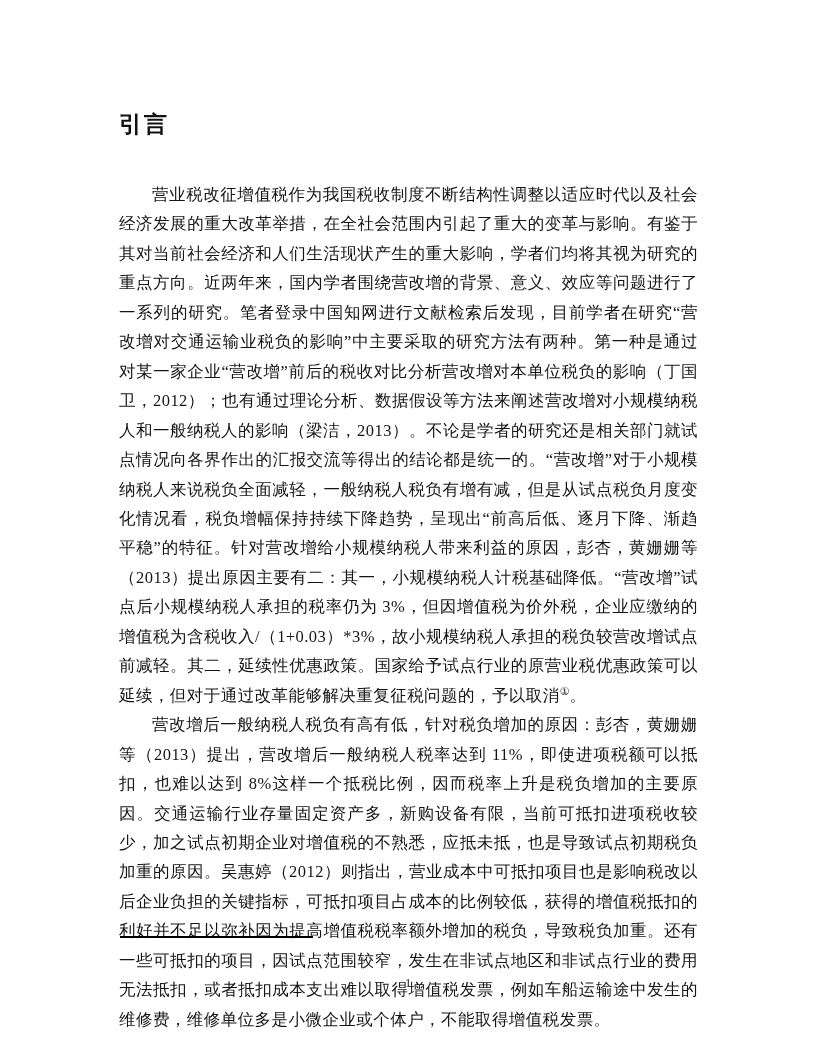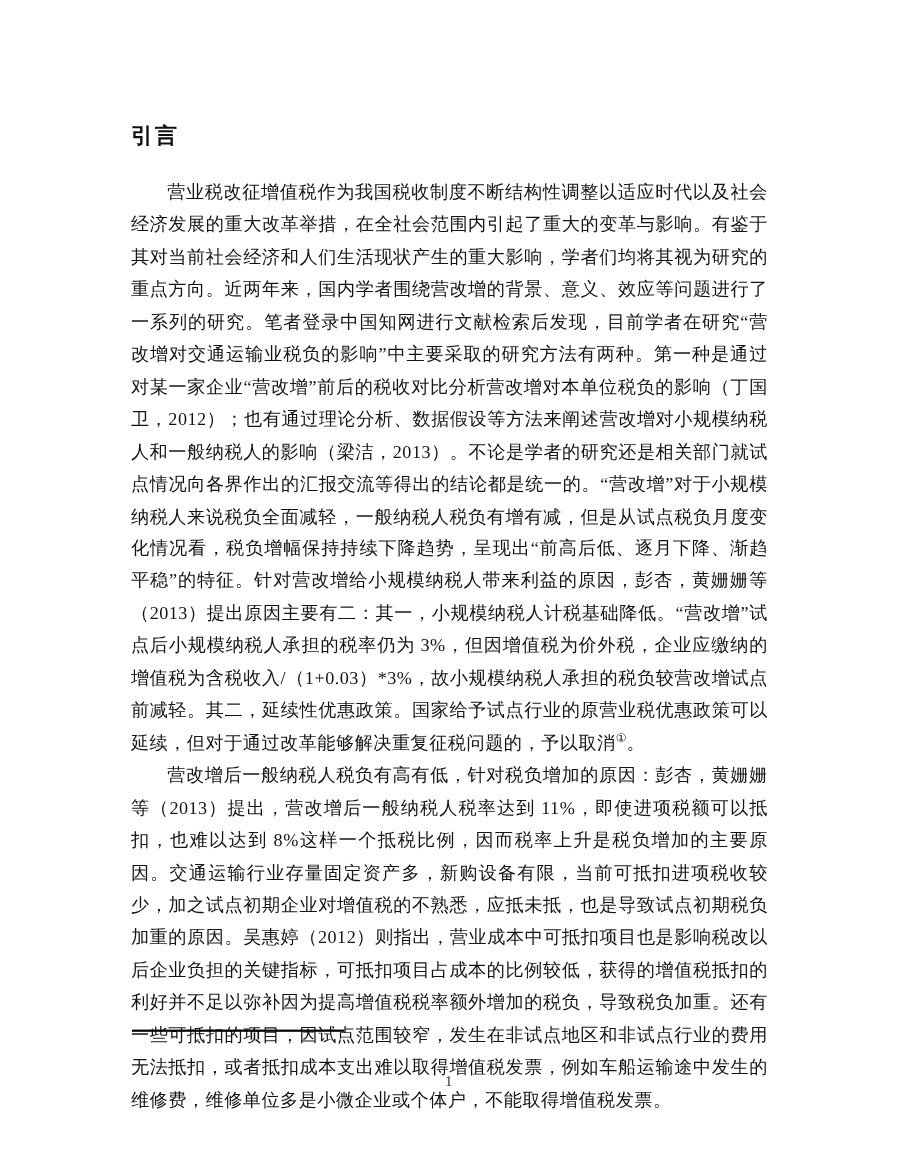--- a/index.html
+++ b/index.html
@@ -15,30 +15,30 @@
     font-family: "Liberation Serif", serif;
     color: #141414;
     overflow: hidden;
   }
   .section-heading {
     position: absolute;
     left: 119px;
     top: 109px;
     margin: 0;
     font-family: "Liberation Sans", sans-serif;
-    font-size: 20px;
+    font-size: 23px;
     line-height: 30px;
     font-weight: 700;
     letter-spacing: 2px;
     color: #111111;
   }
   .body-text {
     position: absolute;
     left: 119px;
-    top: 160px;
+    top: 180px;
     width: 579px;
   }
   .body-text p {
     margin: 0;
     font-size: 16.5px;
     line-height: 29.45px;
     letter-spacing: 0.45px;
     text-align: justify;
     text-indent: 2em;
     word-break: break-all;

